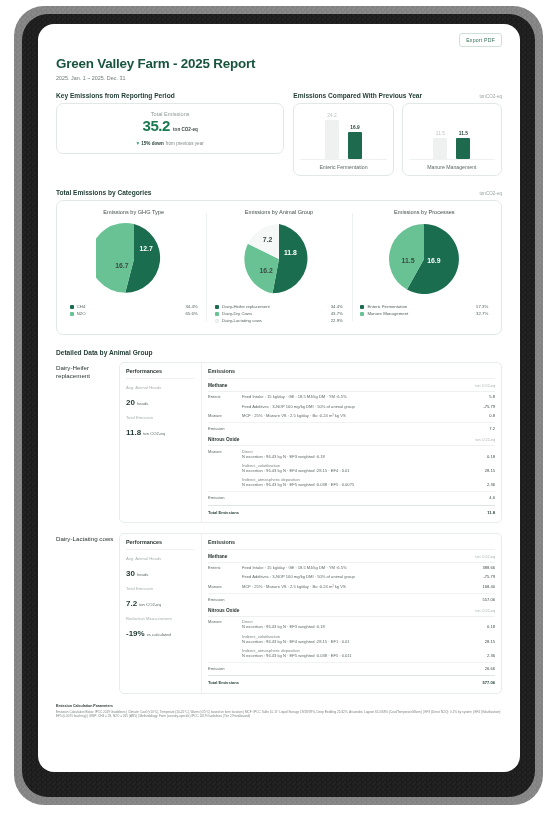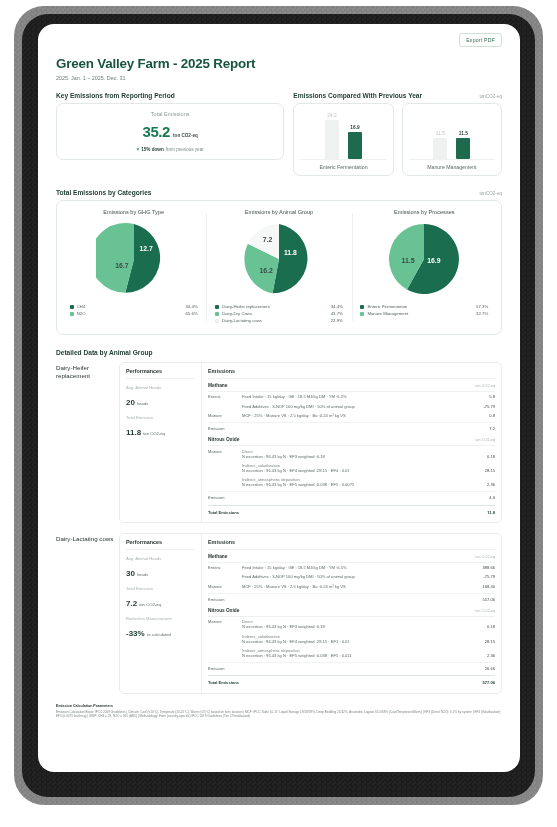--- a/index.html
+++ b/index.html
@@ -72,21 +72,21 @@
   }
 
   
   .kpi-row { display:flex; gap:8px; }
   .kpi {
     flex:1; border:1px solid #e2e8e6; border-radius:7px;
     padding:7px 6px 7px; text-align:center;
   }
   .kpi-label { font-size:5.6px; color:#8f9b98; }
   .kpi-value-row {
-    margin-top:6px; display:flex; align-items:baseline; justify-content:center; gap:3px;
+    display:flex; align-items:baseline; justify-content:center; gap:3px;
   }
   .kpi-value { font-size:15px; font-weight:bold; color:#1a7a4f; letter-spacing:-.4px; }
   .kpi-unit { font-size:4.6px; color:#3f4a47; font-weight:bold; }
   .kpi-delta {
     margin-top:7px; font-size:4.6px; color:#7f8a87;
     display:flex; align-items:center; justify-content:center; gap:2px;
   }
   .arrow-down { color:#2aa36b; font-size:5.4px; line-height:1; }
   .kpi-delta b { color:#1f3b33; }
 
@@ -440,21 +440,21 @@
           </div>
           <div class="perf-item">
             <div class="perf-label">Total Emission</div>
             <div class="perf-val">
               <b>7.2</b><span>ton CO2-eq</span>
             </div>
           </div>
           <div class="perf-item">
             <div class="perf-label">Reduction Measurement</div>
             <div class="perf-val">
-              <b class="neg">-33%</b><span>vs calculated</span>
+              <b class="neg">-19%</b><span>vs calculated</span>
             </div>
           </div>
         </div>
 
         <div class="emis">
           <div class="panel-head">Emissions</div>
 
           <div class="gas-head">
             <span class="gas-name">Methane</span>
             <span class="gas-unit">ton CO2-eq</span>

